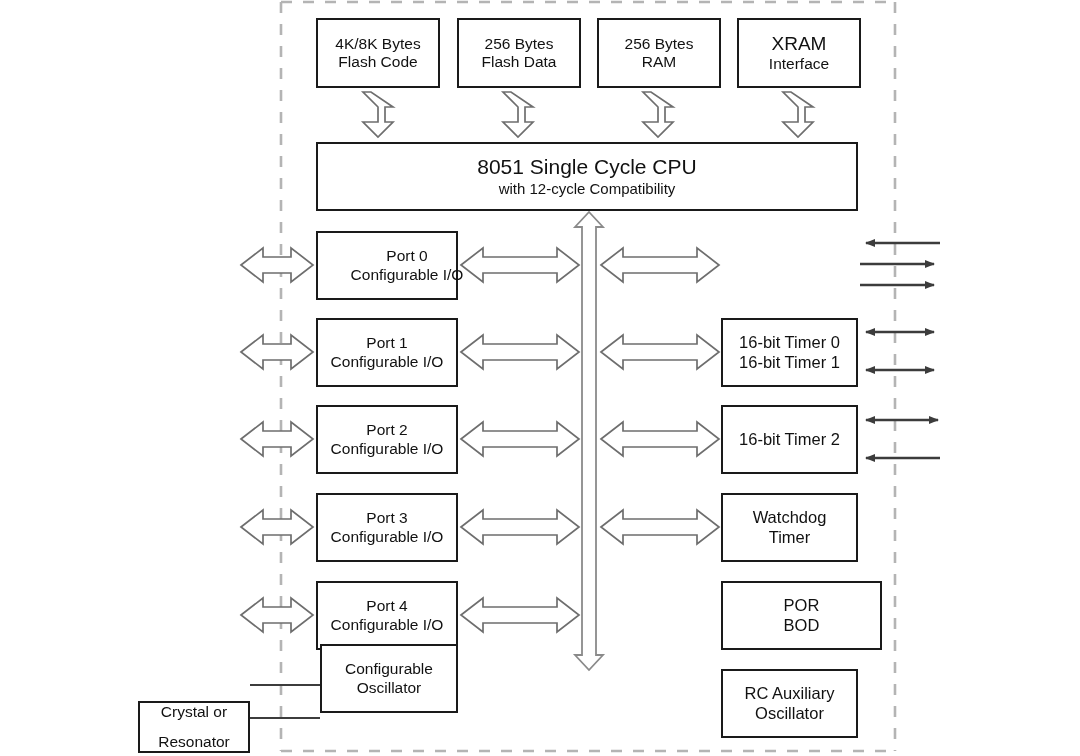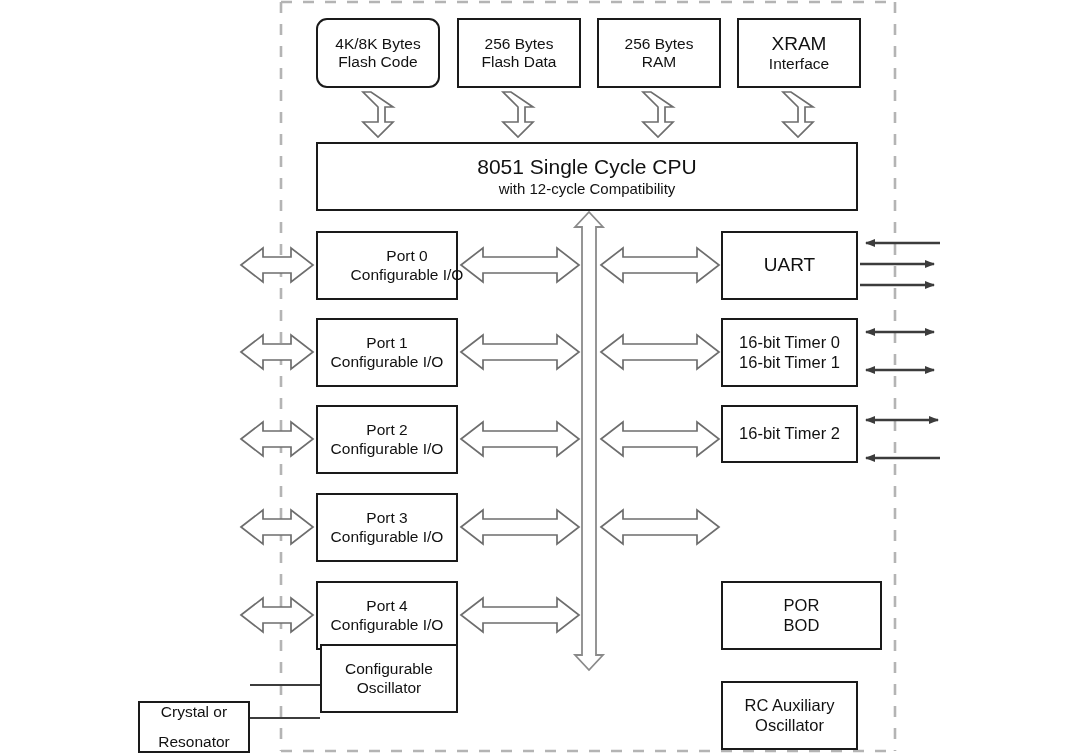--- a/index.html
+++ b/index.html
@@ -89,21 +89,21 @@
       <line x1="866" y1="420" x2="938" y2="420" marker-end="url(#solidhead)" marker-start="url(#solidheadrev)"></line>
       <line x1="940" y1="458" x2="866" y2="458" marker-end="url(#solidhead)"></line>
     </g>
 
     <g stroke="#3c3c3c" stroke-width="2" fill="none">
       <line x1="250" y1="685" x2="320" y2="685"></line>
       <line x1="250" y1="718" x2="320" y2="718"></line>
     </g>
   </svg>
 
-  <div class="blk f15" style="left:316px;top:18px;width:124px;height:70px;border-radius:11px;">
+  <div class="blk f15" style="left:316px;top:18px;width:124px;height:70px;">
     <span class="l1">4K/8K Bytes</span>
     <span class="l2">Flash Code</span>
   </div>
 
   <div class="blk f15" style="left:457px;top:18px;width:124px;height:70px;">
     <span class="l1">256 Bytes</span>
     <span class="l2">Flash Data</span>
   </div>
 
   <div class="blk f15" style="left:597px;top:18px;width:124px;height:70px;">
@@ -135,35 +135,36 @@
   </div>
   <div class="blk f15" style="left:316px;top:493px;width:142px;height:69px;">
     <span class="l1">Port 3</span>
     <span class="l2">Configurable I/O</span>
   </div>
   <div class="blk f15" style="left:316px;top:581px;width:142px;height:69px;">
     <span class="l1">Port 4</span>
     <span class="l2">Configurable I/O</span>
   </div>
 
-  <div class="blk f18" style="left:721px;top:231px;width:137px;height:69px;">
-    <span class="l1">UART</span>
-  </div>
   <div class="blk f16" style="left:721px;top:318px;width:137px;height:69px;">
     <span class="l1">16-bit Timer 0</span>
     <span class="l2">16-bit Timer 1</span>
   </div>
-  <div class="blk f16" style="left:721px;top:405px;width:137px;height:58px;">
+  <div class="blk f16" style="left:721px;top:405px;width:137px;height:69px;">
     <span class="l1">16-bit Timer 2</span>
+  </div>
+  <div class="blk f16" style="left:721px;top:493px;width:137px;height:69px;">
+    <span class="l1">Watchdog</span>
+    <span class="l2">Timer</span>
   </div>
   <div class="blk f16" style="left:721px;top:581px;width:161px;height:69px;">
     <span class="l1">POR</span>
     <span class="l2">BOD</span>
   </div>
-  <div class="blk f16" style="left:721px;top:669px;width:137px;height:69px;margin-top:12px;">
+  <div class="blk f16" style="left:721px;top:669px;width:137px;height:69px;">
     <span class="l1">RC Auxiliary</span>
     <span class="l2">Oscillator</span>
   </div>
 
   <div class="blk f15" style="left:138px;top:701px;width:112px;height:52px;justify-content:space-between;">
     <span class="l1">Crystal or</span>
     <span class="l2">Resonator</span>
   </div>
   <div class="blk f15" style="left:320px;top:644px;width:138px;height:69px;">
     <span class="l1">Configurable</span>

